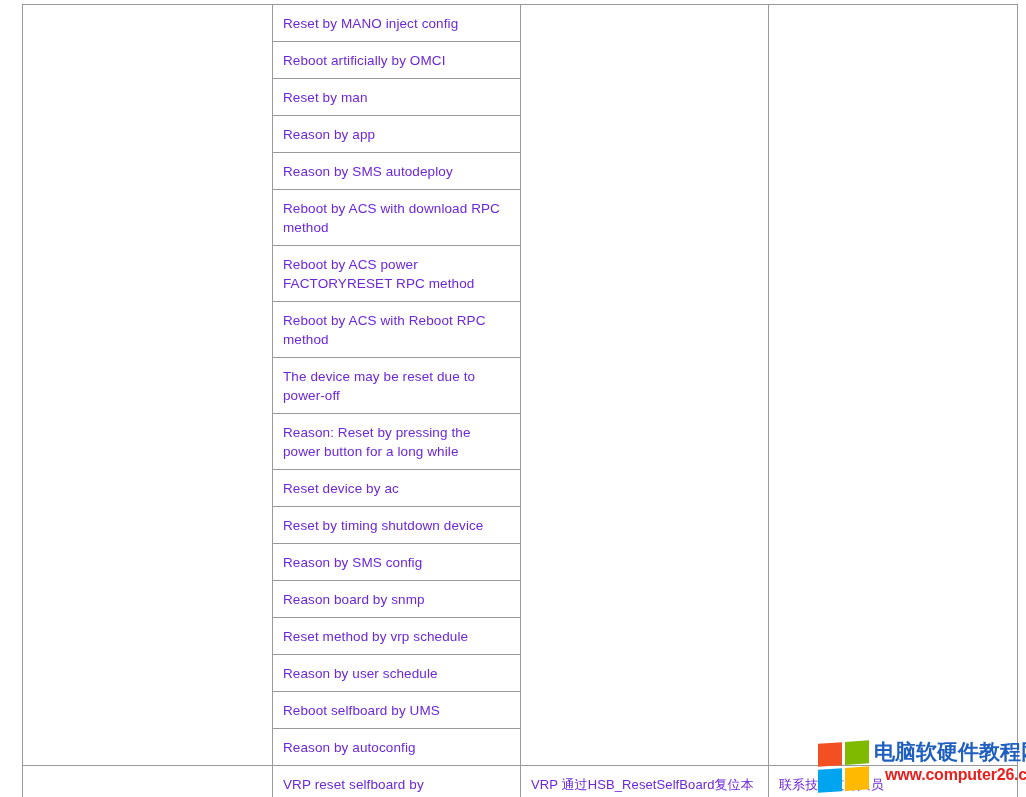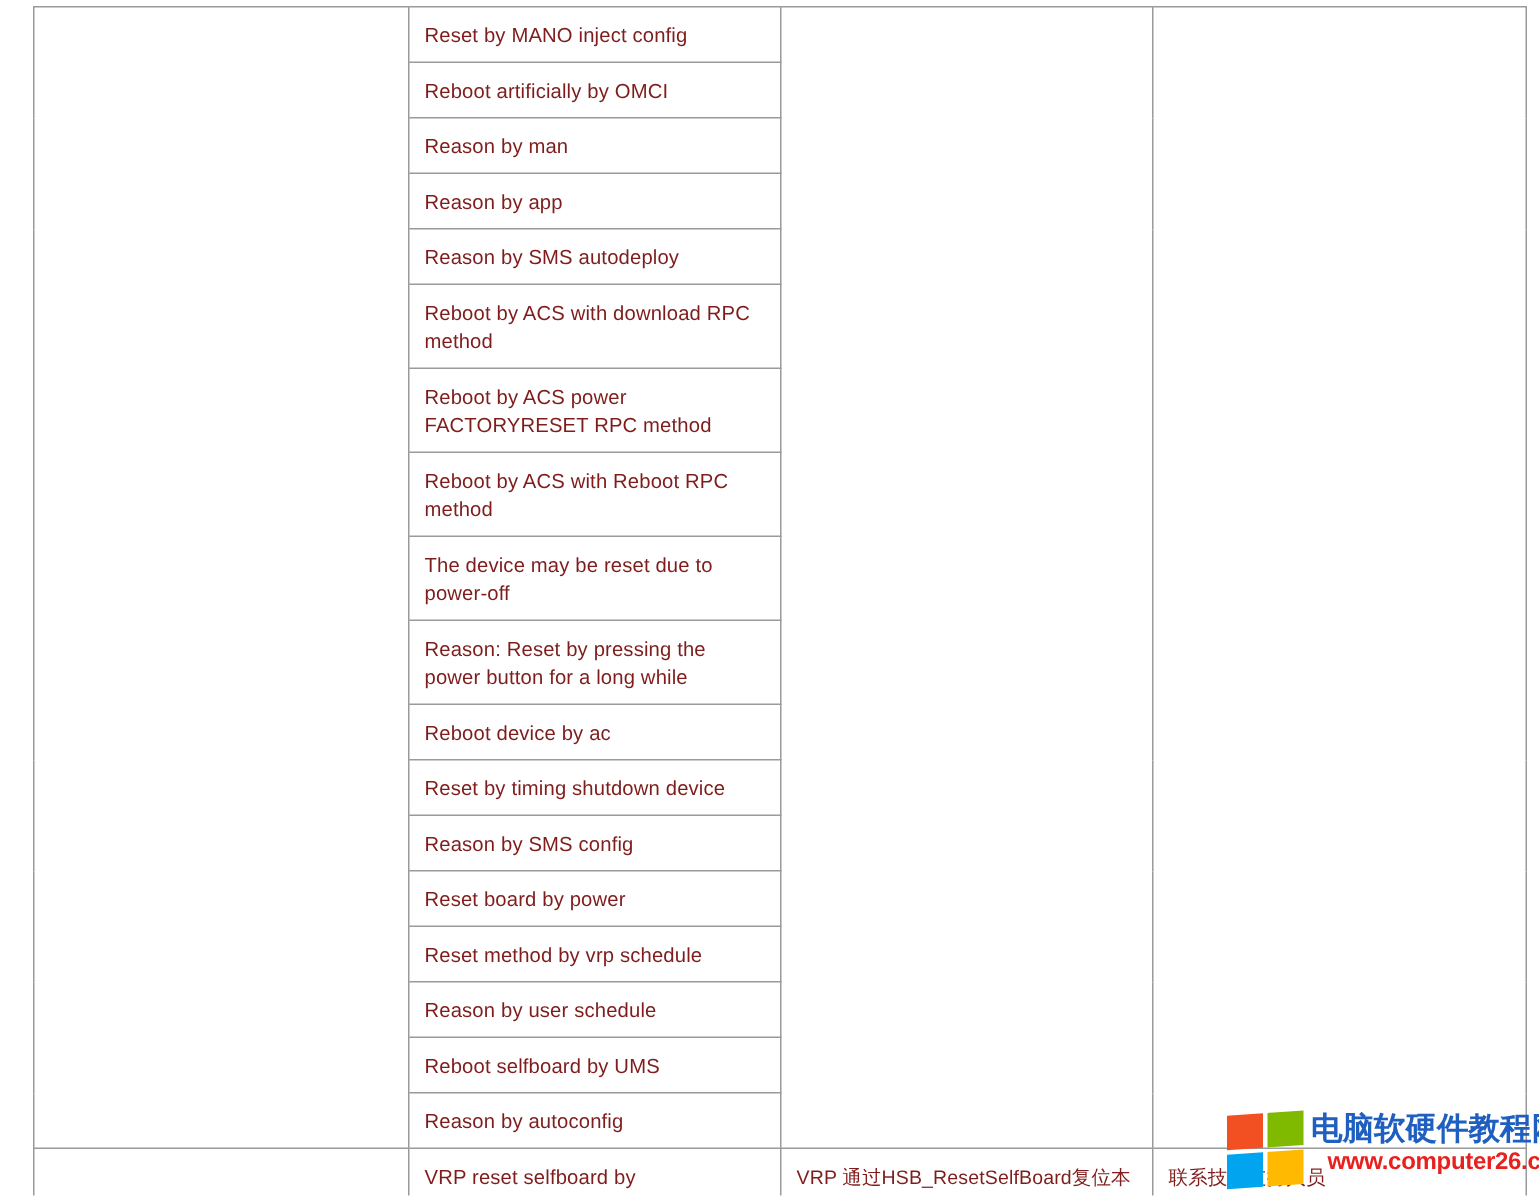--- a/index.html
+++ b/index.html
@@ -28,21 +28,21 @@
   #doc-table col.c2 { width: 248px; }
   #doc-table col.c3 { width: 248px; }
   #doc-table col.c4 { width: 249px; }
 
   #doc-table td {
     border: 1px solid #9a9a9a;
     vertical-align: top;
     padding: 9px 10px 8px 10px;
     font-size: 13.5px;
     line-height: 19px;
-    color: #7f1d1d;
+    color: #6d28d9;
     letter-spacing: 0.1px;
     word-wrap: break-word;
   }
   #doc-table td.blank {
     padding: 0;
   }
   #doc-table td.zh {
     font-size: 13px;
     line-height: 19px;
   }
@@ -117,21 +117,21 @@
     <tr>
       <td class="blank merged-left" rowspan="18"></td>
       <td>Reset by MANO inject config</td>
       <td class="blank merged-mid" rowspan="18"></td>
       <td class="blank merged-right" rowspan="18"></td>
     </tr>
     <tr>
       <td>Reboot artificially by OMCI</td>
     </tr>
     <tr>
-      <td>Reason by man</td>
+      <td>Reset by man</td>
     </tr>
     <tr>
       <td>Reason by app</td>
     </tr>
     <tr>
       <td>Reason by SMS autodeploy</td>
     </tr>
     <tr>
       <td>Reboot by ACS with download RPC method</td>
     </tr>
@@ -141,30 +141,30 @@
     <tr>
       <td>Reboot by ACS with Reboot RPC method</td>
     </tr>
     <tr>
       <td>The device may be reset due to power-off</td>
     </tr>
     <tr>
       <td>Reason: Reset by pressing the power button for a long while</td>
     </tr>
     <tr>
-      <td>Reboot device by ac</td>
+      <td>Reset device by ac</td>
     </tr>
     <tr>
       <td>Reset by timing shutdown device</td>
     </tr>
     <tr>
       <td>Reason by SMS config</td>
     </tr>
     <tr>
-      <td>Reset board by power</td>
+      <td>Reason board by snmp</td>
     </tr>
     <tr>
       <td>Reset method by vrp schedule</td>
     </tr>
     <tr>
       <td>Reason by user schedule</td>
     </tr>
     <tr>
       <td>Reboot selfboard by UMS</td>
     </tr>

